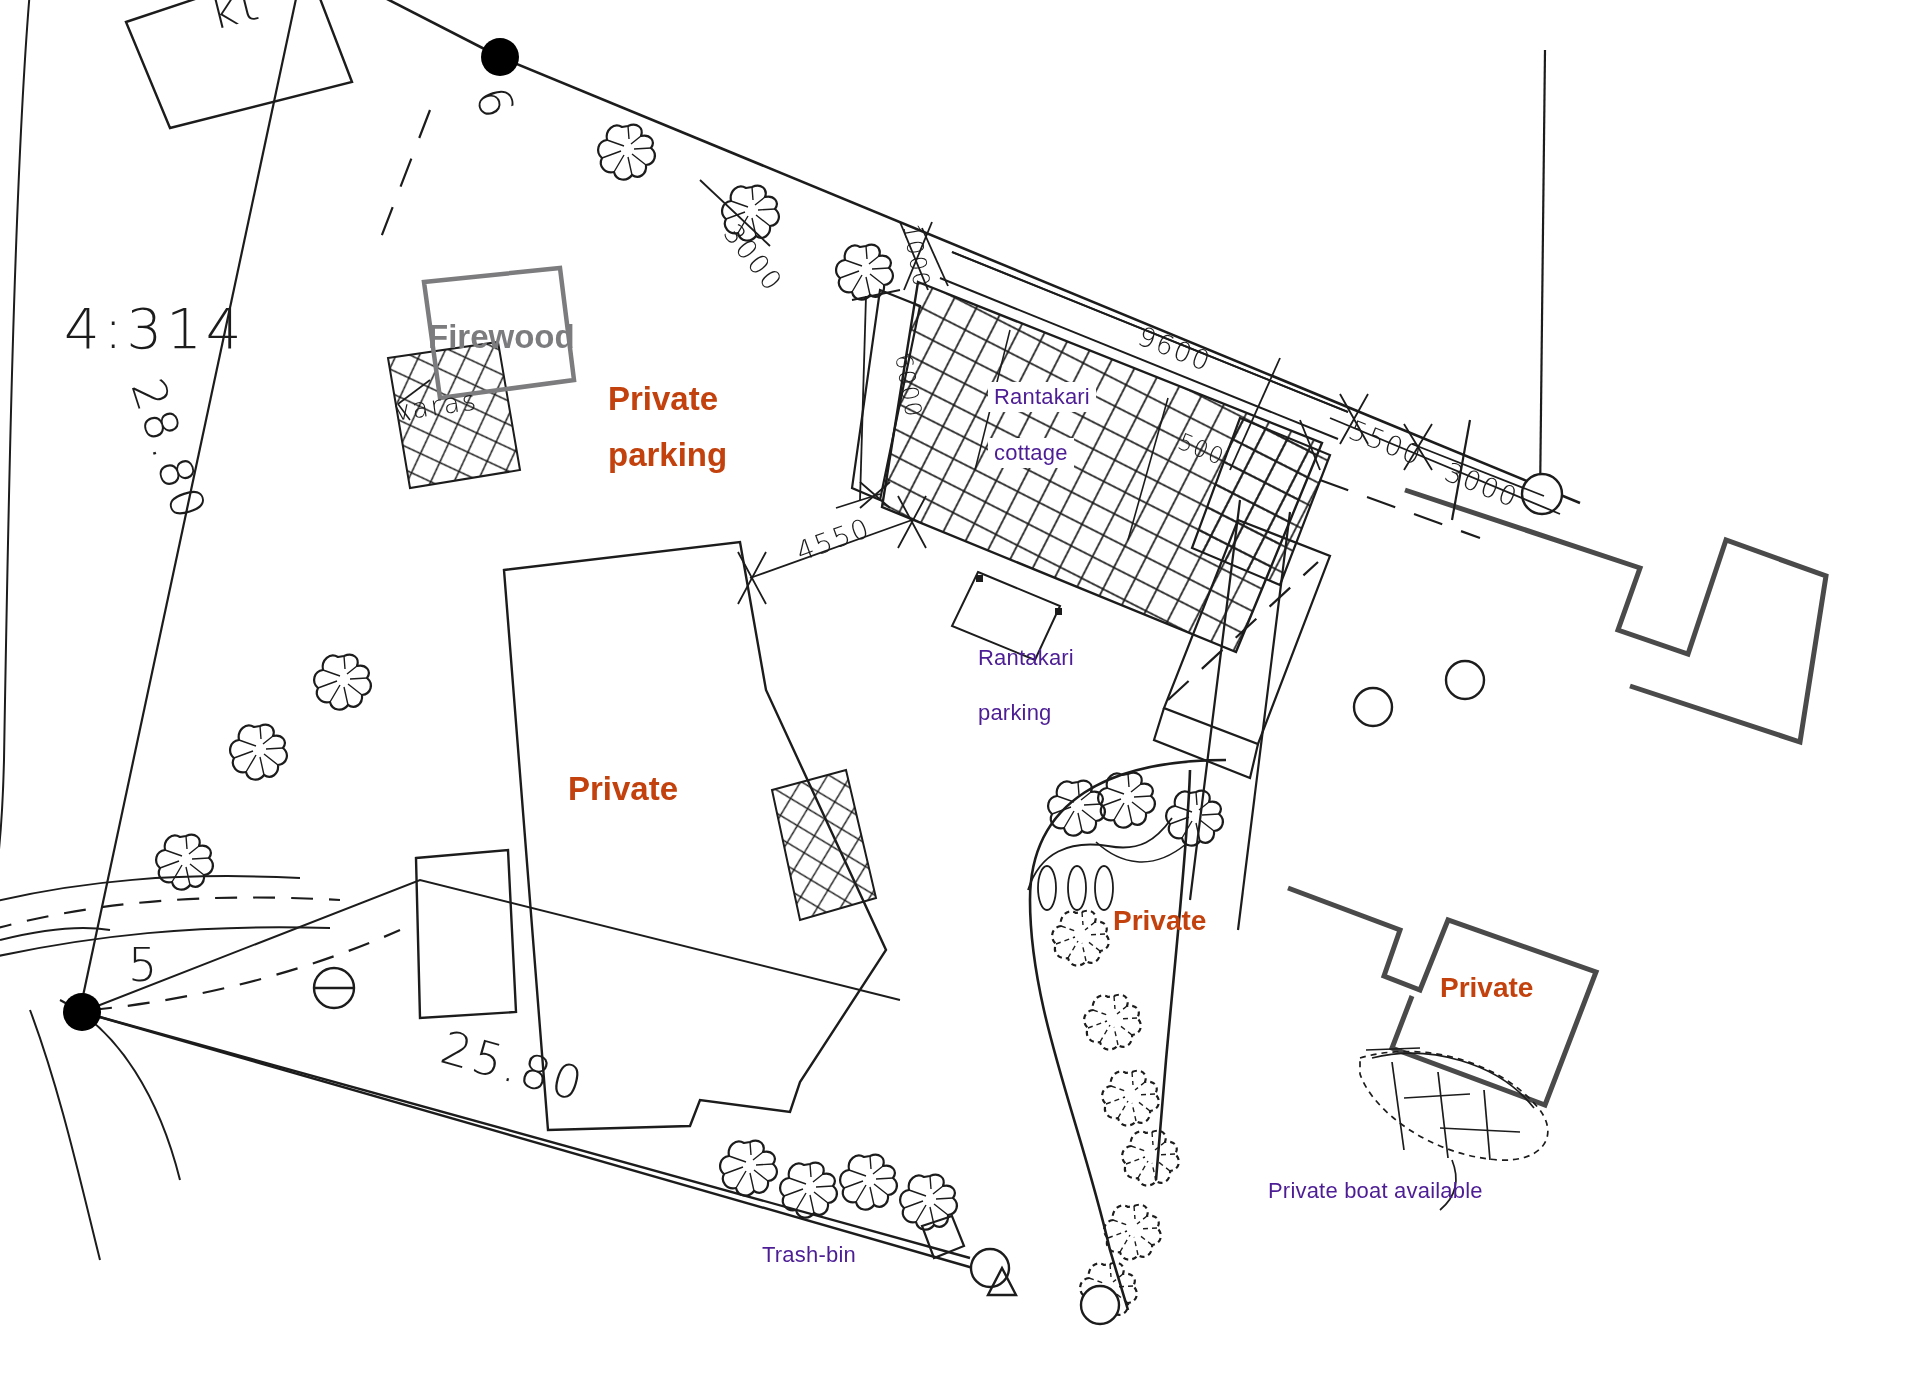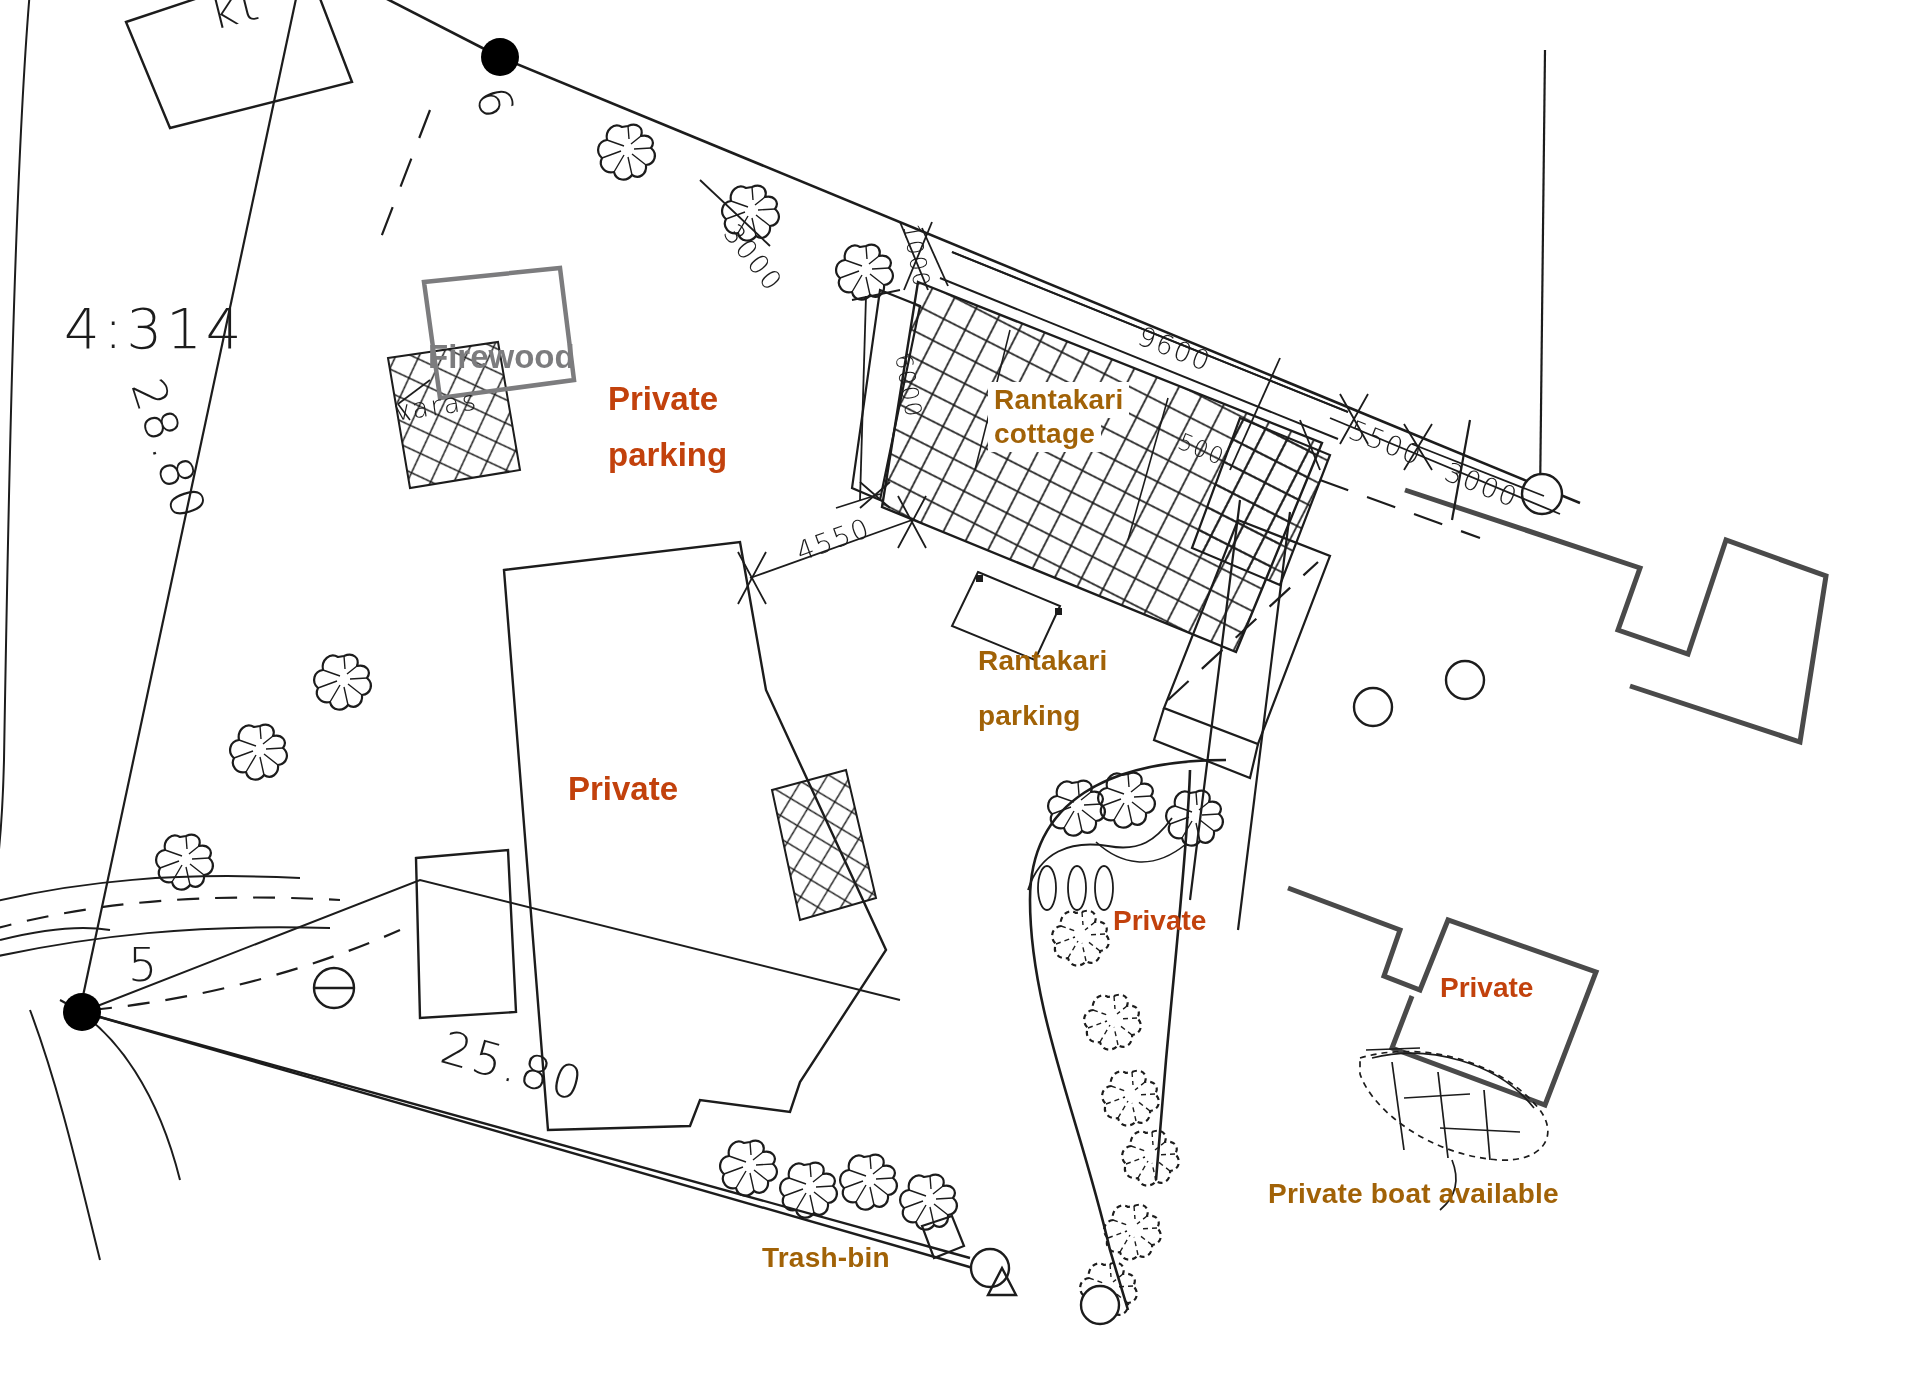--- a/index.html
+++ b/index.html
@@ -26,31 +26,30 @@
     height: 1399px;
   }
   .lbl {
     position: absolute;
     white-space: nowrap;
     font-family: "Liberation Sans", sans-serif;
     pointer-events: auto;
   }
   
   .lbl-dark {
-    color: #a16207;
-    font-weight: bold;
-    font-size: 28px;
+    color: #4c1d95;
+    font-weight: normal;
+    font-size: 22px;
     letter-spacing: 0.2px;
   }
   
   .lbl-mid {
     color: #7c7c7e;
     font-weight: bold;
     font-size: 33px;
-    margin-top: 20px;
   }
   
   .lbl-light {
     color: #c2410c;
     font-weight: bold;
     font-size: 33px;
   }
   .lbl-light.sm {
     font-size: 28px;
   }
@@ -336,21 +335,21 @@
   <div class="lbl cad cad-mid" style="left:128px; top:938px;">5</div>
 
   <div class="lbl cad cad-sm rot" style="left:392px; top:396px; transform:rotate(-8deg);">varas</div>
 
   <div class="lbl lbl-mid" style="left:428px; top:318px;">Firewood</div>
 
   <div class="lbl lbl-light" style="left:608px; top:380px;">Private</div>
   <div class="lbl lbl-light" style="left:608px; top:436px;">parking</div>
 
   <div class="lbl lbl-dark" style="left:988px; top:382px; background:#fff; padding:2px 6px;">Rantakari</div>
-  <div class="lbl lbl-dark" style="left:988px; top:416px; background:#fff; padding:2px 6px;">cottage</div>
+  <div class="lbl lbl-dark" style="left:988px; top:438px; background:#fff; padding:2px 6px;">cottage</div>
 
   <div class="lbl lbl-dark" style="left:978px; top:645px;">Rantakari</div>
   <div class="lbl lbl-dark" style="left:978px; top:700px;">parking</div>
 
   <div class="lbl lbl-light" style="left:568px; top:770px;">Private</div>
 
   <div class="lbl lbl-light sm" style="left:1113px; top:905px;">Private</div>
 
   <div class="lbl lbl-light sm" style="left:1440px; top:972px;">Private</div>
 

